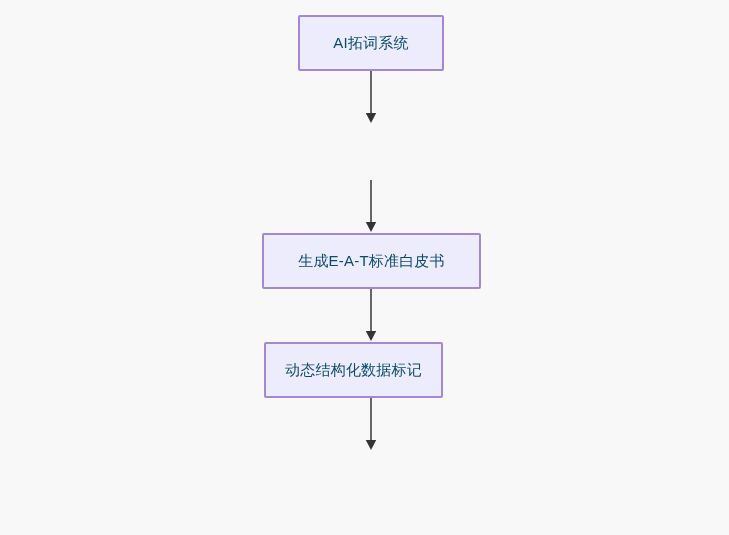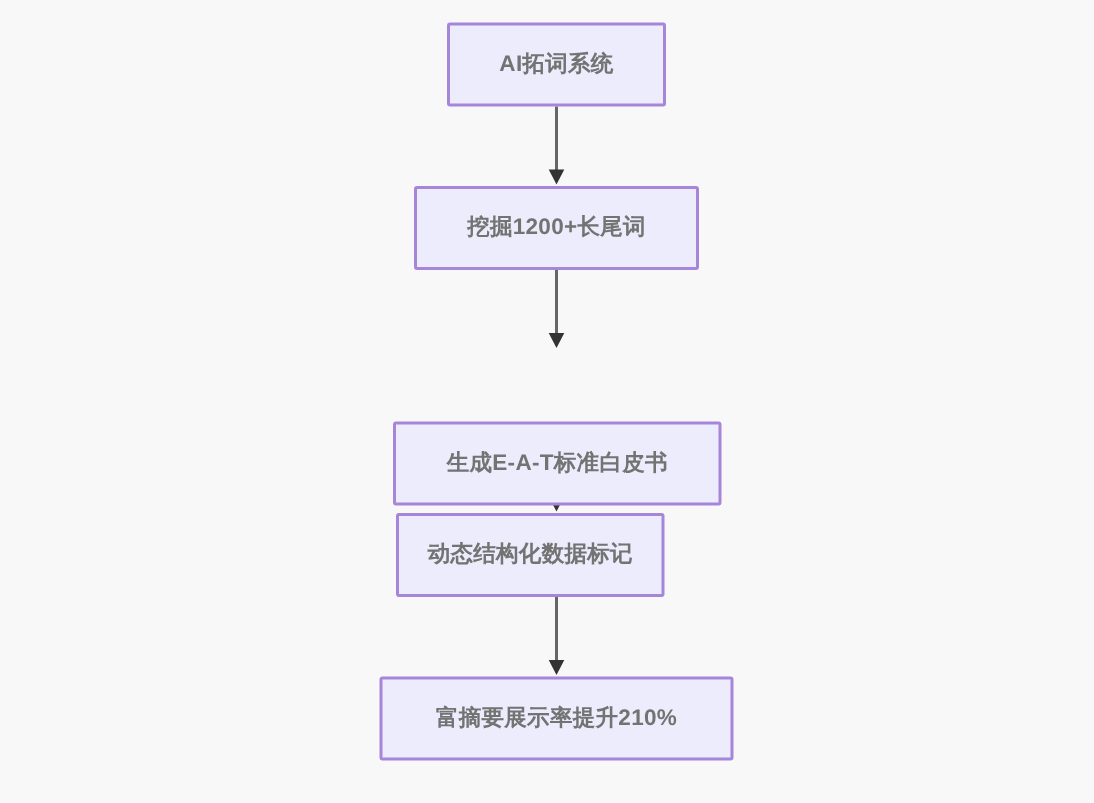--- a/index.html
+++ b/index.html
@@ -21,26 +21,25 @@
   }
   .node {
     position: absolute;
     box-sizing: border-box;
     background: #ececfc;
     border: 2px solid #a586d8;
     border-radius: 2px;
     display: flex;
     align-items: center;
     justify-content: center;
-    color: #737373;
+    color: #0c4a6e;
     font-size: 15px;
     line-height: 1.2;
     letter-spacing: 0.2px;
     white-space: nowrap;
-    font-weight: bold;
   }
   .edge {
     position: absolute;
     width: 14px;
     display: block;
   }
   .edge svg {
     display: block;
     overflow: visible;
   }
@@ -75,29 +74,23 @@
     <svg width="14" height="53" viewBox="0 0 14 53">
       <line x1="7" y1="0" x2="7" y2="44" stroke="#666666" stroke-width="2"></line>
       <polygon points="7,52 1.8,42 12.2,42" fill="#333333"></polygon>
     </svg>
   </div>
 
   <div class="node" style="left:298px; top:15px; width:146px; height:56px;">
     <span>AI拓词系统</span>
   </div>
 
-  <div class="node" style="left:276px; top:124px; width:190px; height:56px;">
-    <span>挖掘1200+长尾词</span>
-  </div>
 
-  <div class="node" style="left:262px; top:233px; width:219px; height:56px;margin-top:48px;">
+  <div class="node" style="left:262px; top:233px; width:219px; height:56px;">
     <span>生成E-A-T标准白皮书</span>
   </div>
 
   <div class="node" style="left:264px; top:342px; width:179px; height:56px;">
     <span>动态结构化数据标记</span>
   </div>
 
-  <div class="node" style="left:253px; top:451px; width:236px; height:56px;">
-    <span>富摘要展示率提升210%</span>
-  </div>
 
 </div>
 
 </body></html>

